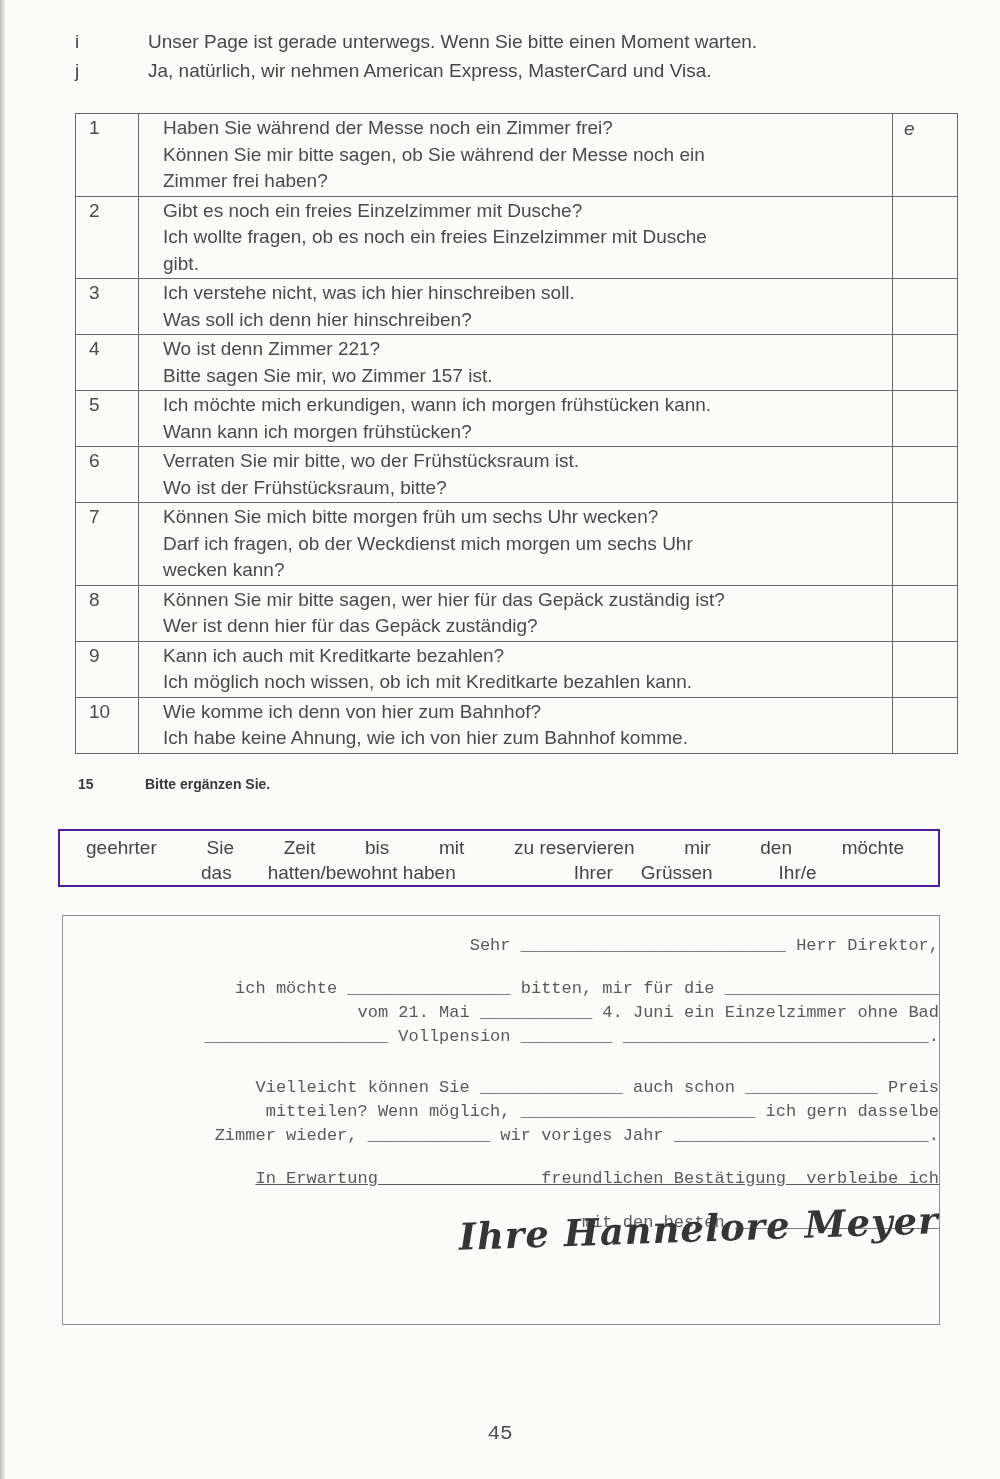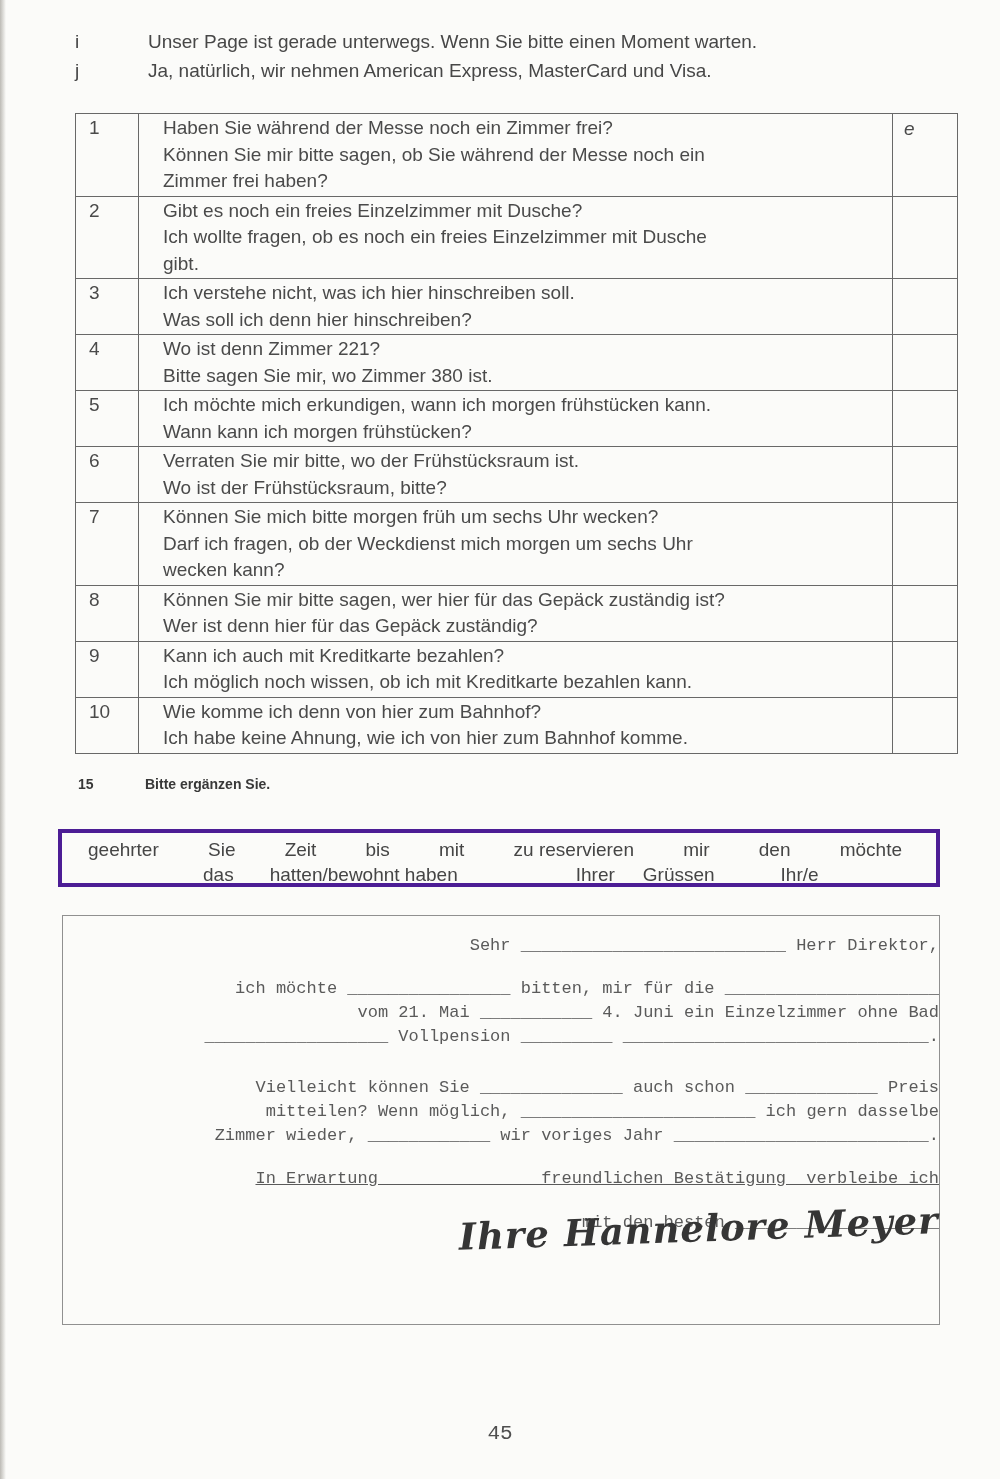--- a/index.html
+++ b/index.html
@@ -29,21 +29,21 @@
   .q-lines { white-space:pre; }
   
   .section-heading {
     position:absolute; left:78px; top:776px; display:flex;
     font-size:14px; font-weight:bold; color:#383838;
   }
   .sec-num { width:67px; flex:0 0 67px; }
   
   .word-box {
     position:absolute; left:58px; top:829px; width:882px; height:58px;
-    border:4px solid #4c1d95; box-sizing:border-box;
+    border:2px solid #4c1d95; box-sizing:border-box;
     font-size:19px; line-height:25px; color:#454545; padding:4px 34px 0 26px;
   }
   .wb-row1 { display:flex; justify-content:space-between; }
   .wb-row2 { display:flex; }
   
   .letter-box {
     position:absolute; left:62px; top:915px; width:878px; height:410px;
     border:1px solid #909090; box-sizing:border-box;
     font-family:"Liberation Mono", monospace; font-size:17px; line-height:24px;
     color:#5a5a5a; padding:18px 0 0 64px;text-align:right;
@@ -107,21 +107,21 @@
       <td class="q">
             <div class="q-lines">Ich verstehe nicht, was ich hier hinschreiben soll.
 Was soll ich denn hier hinschreiben?</div>
           </td>
       <td class="ans"></td>
     </tr>
     <tr>
       <td class="num">4</td>
       <td class="q">
             <div class="q-lines">Wo ist denn Zimmer 221?
-Bitte sagen Sie mir, wo Zimmer 380 ist.</div>
+Bitte sagen Sie mir, wo Zimmer 157 ist.</div>
           </td>
       <td class="ans"></td>
     </tr>
     <tr>
       <td class="num">5</td>
       <td class="q">
             <div class="q-lines">Ich möchte mich erkundigen, wann ich morgen frühstücken kann.
 Wann kann ich morgen frühstücken?</div>
           </td>
       <td class="ans"></td>

